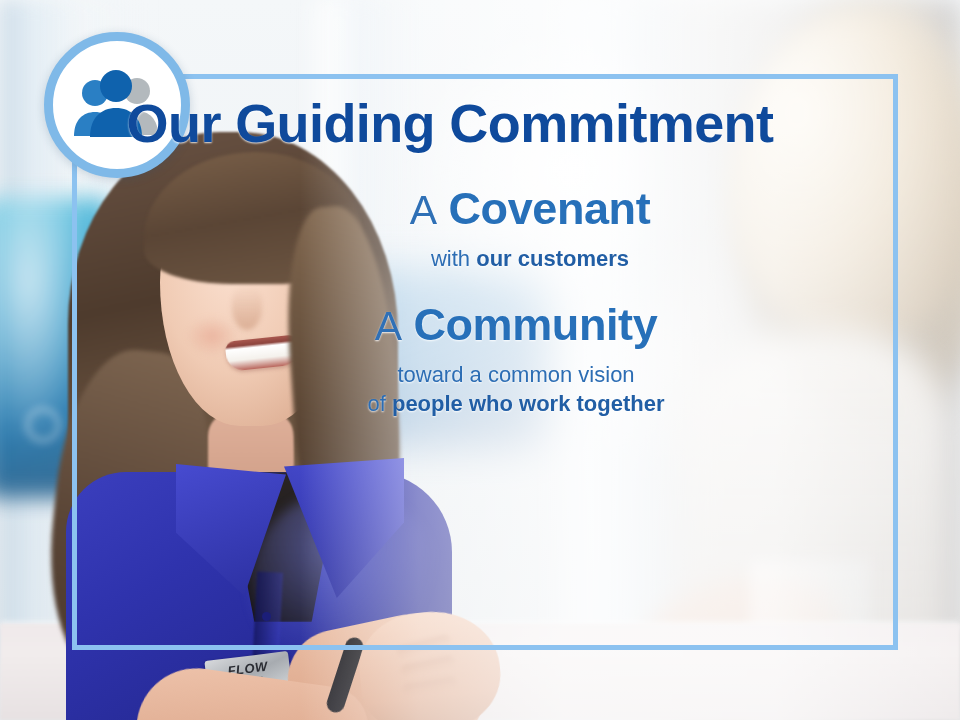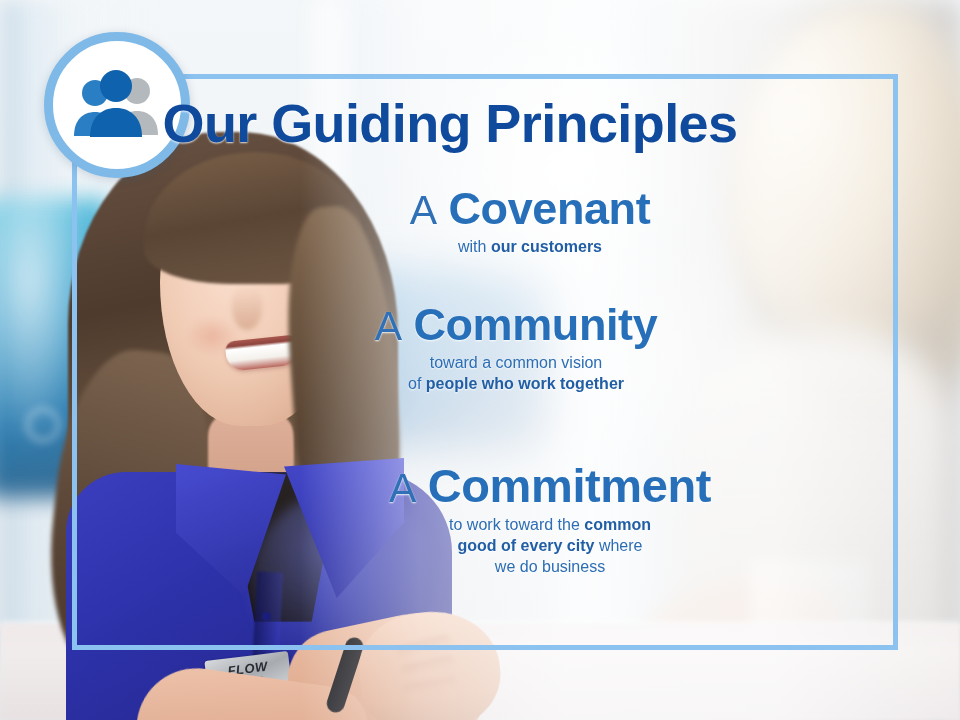--- a/index.html
+++ b/index.html
@@ -388,22 +388,22 @@
   }
   .head .art {
     font-weight: 300; color: #2f70b6; font-size: 41px;
     letter-spacing: 0px;
   }
   .head .noun {
     font-weight: 700; color: #2770b9; font-size: 44px;
     letter-spacing: -0.4px;
   }
   .sub {
-    margin-top: 4px;
-    font-size: 16px;
+    margin-top: 12px;
+    font-size: 22px;
     color: #2c6db4;
     line-height: 1.32;
     text-shadow: 0 1px 2px rgba(255,255,255,.9);
   }
   .sub b { font-weight: 700; color: #215ea5; }
 
   
   #p-covenant  { left: 250px; top: 186px; width: 560px; }
   #p-community { left: 236px; top: 302px; width: 560px; }
   #p-commitment{ left: 250px; top: 462px; width: 600px; }
@@ -493,21 +493,21 @@
       <path d="M45 66 C45 50 54 42 66 42 C78 42 87 50 87 66 Z" fill="#b3b9bd"></path>
 
       <circle cx="24" cy="24" r="13" fill="#2a7fc4"></circle>
       <path d="M3 67 C3 51 12 43 24 43 C36 43 45 51 45 67 Z" fill="#2a7fc4"></path>
 
       <circle cx="45" cy="17" r="16" fill="#0f62ad"></circle>
       <path d="M19 68 C19 49 30 39 45 39 C60 39 71 49 71 68 Z" fill="#0f62ad"></path>
     </svg>
   </div>
 
-  <div class="title">Our Guiding Principles</div>
+  <div class="title">Our Guiding Commitment</div>
 
   <div class="principle" id="p-covenant">
     <div class="head">
       <span class="art">A</span>
       <span style="font-size:41px;font-weight:300;color:#2f70b6;">&nbsp;</span>
       <span class="noun">Covenant</span>
     </div>
     <div class="sub">
         <div><span>with </span><b>our customers</b></div>
       </div>
@@ -518,26 +518,14 @@
       <span class="art">A</span>
       <span style="font-size:41px;font-weight:300;color:#2f70b6;">&nbsp;</span>
       <span class="noun">Community</span>
     </div>
     <div class="sub">
         <div><span>toward a common vision</span></div>
         <div><span>of </span><b>people who work together</b></div>
       </div>
   </div>
 
-  <div class="principle" id="p-commitment">
-    <div class="head">
-      <span class="art">A</span>
-      <span style="font-size:41px;font-weight:300;color:#2f70b6;">&nbsp;</span>
-      <span class="noun">Commitment</span>
-    </div>
-    <div class="sub">
-        <div><span>to work toward the </span><b>common</b></div>
-        <div><b>good of every city</b><span> where</span></div>
-        <div><span>we do business</span></div>
-      </div>
-  </div>
 
 </div>
 
 </body></html>

